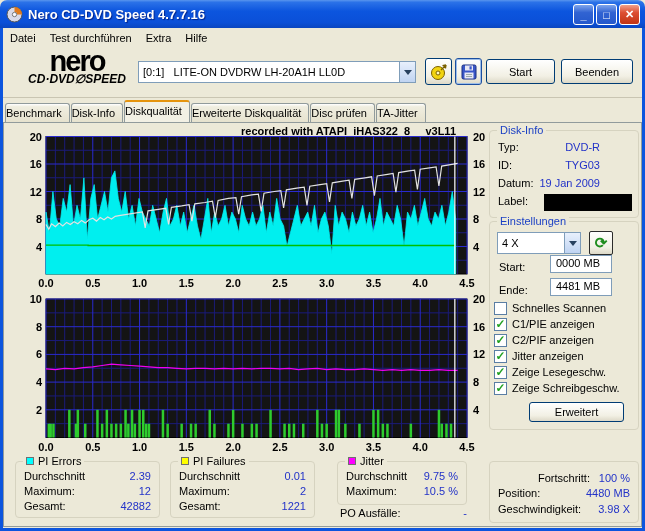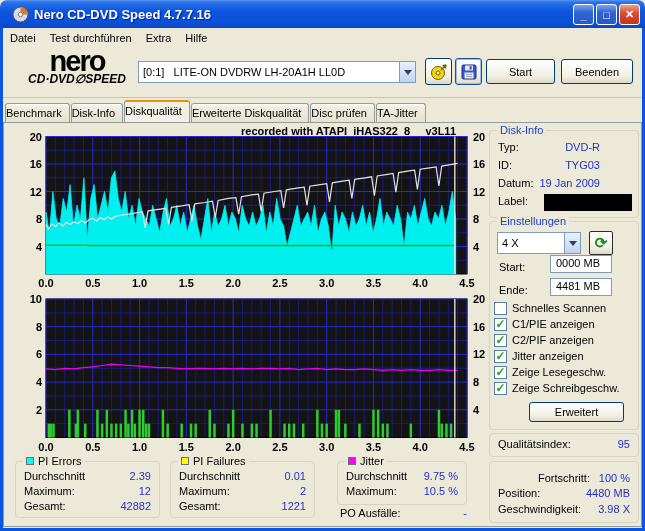--- a/index.html
+++ b/index.html
@@ -1,21 +1,21 @@
 <!DOCTYPE html>
 <html><head>
 <meta charset="utf-8">
 <style>
   html,body{margin:0;padding:0;background:#7A96DF;font-family:"Liberation Sans",sans-serif;}
   *{box-sizing:border-box;}
   .window{position:relative;width:645px;height:531px;background:#ECE9D8;overflow:hidden;}
   
   .titlebar{position:absolute;left:0;top:0;width:645px;height:28px;
     background:linear-gradient(180deg,#5A96EE 0%,#2B72E8 8%,#0C55DE 40%,#0B50D8 80%,#0A46C0 100%);
-    border-radius:7px 7px 0 0;display:flex;align-items:center;padding:0 12px;}
+    border-radius:7px 7px 0 0;display:flex;align-items:center;padding:0 6px;}
   .titlebar .title{color:#fff;font-weight:bold;font-size:13px;text-shadow:1px 1px 1px #00238B;margin-left:5px;white-space:pre;}
   .winbtns{position:absolute;right:5px;top:4px;display:flex;gap:2px;}
   .winbtn{width:21px;height:21px;border:1px solid #fff;border-radius:3px;color:#fff;font-size:11px;font-weight:bold;
     display:flex;align-items:center;justify-content:center;
     background:linear-gradient(180deg,#7EA5EC 0%,#3163D2 40%,#2458CC 100%);}
   .winbtn.close{background:linear-gradient(180deg,#F0A08A 0%,#DD4F33 40%,#C23413 100%);}
   .frame{position:absolute;left:0;top:28px;width:645px;height:503px;border-left:3px solid #0C55DE;border-right:3px solid #0C55DE;border-bottom:3px solid #0C55DE;pointer-events:none;}
   .menubar{position:absolute;left:3px;top:28px;width:639px;height:19px;background:#ECE9D8;display:flex;align-items:center;font-size:11px;}
   .menubar .mitem{padding:2px 7px;color:#000;}
   .toolbar{position:absolute;left:3px;top:47px;width:639px;height:51px;background:#ECE9D8;border-bottom:1px solid #C9C5B2;}
@@ -404,26 +404,20 @@
         <span class="cbbox">✓</span>
         <span>Zeige Lesegeschw.</span>
       </div>
       <div class="cbrow" style="top: 381px;">
         <span class="cbbox">✓</span>
         <span>Zeige Schreibgeschw.</span>
       </div>
     </div>
   <div class="xpbtn" style="left:529px;top:402px;width:95px;height:20px;">Erweitert</div>
 
-  <div class="gbox" style="left:489px;top:433px;width:150px;height:24px;">
-    <div class="grow" style="top:4px;">
-      <span class="lab">Qualitätsindex:</span>
-      <span class="val">95</span>
-    </div>
-  </div>
 
   <div class="gbox" style="left:489px;top:461px;width:150px;height:62px;">
     <div id="progress-rows">
         <div class="grow" style="top: 10px; padding-left: 40px;">
           <span class="lab">Fortschritt:</span>
           <span class="val">100 %</span>
         </div>
         <div class="grow" style="top: 25px;">
           <span class="lab">Position:</span>
           <span class="val">4480 MB</span>

